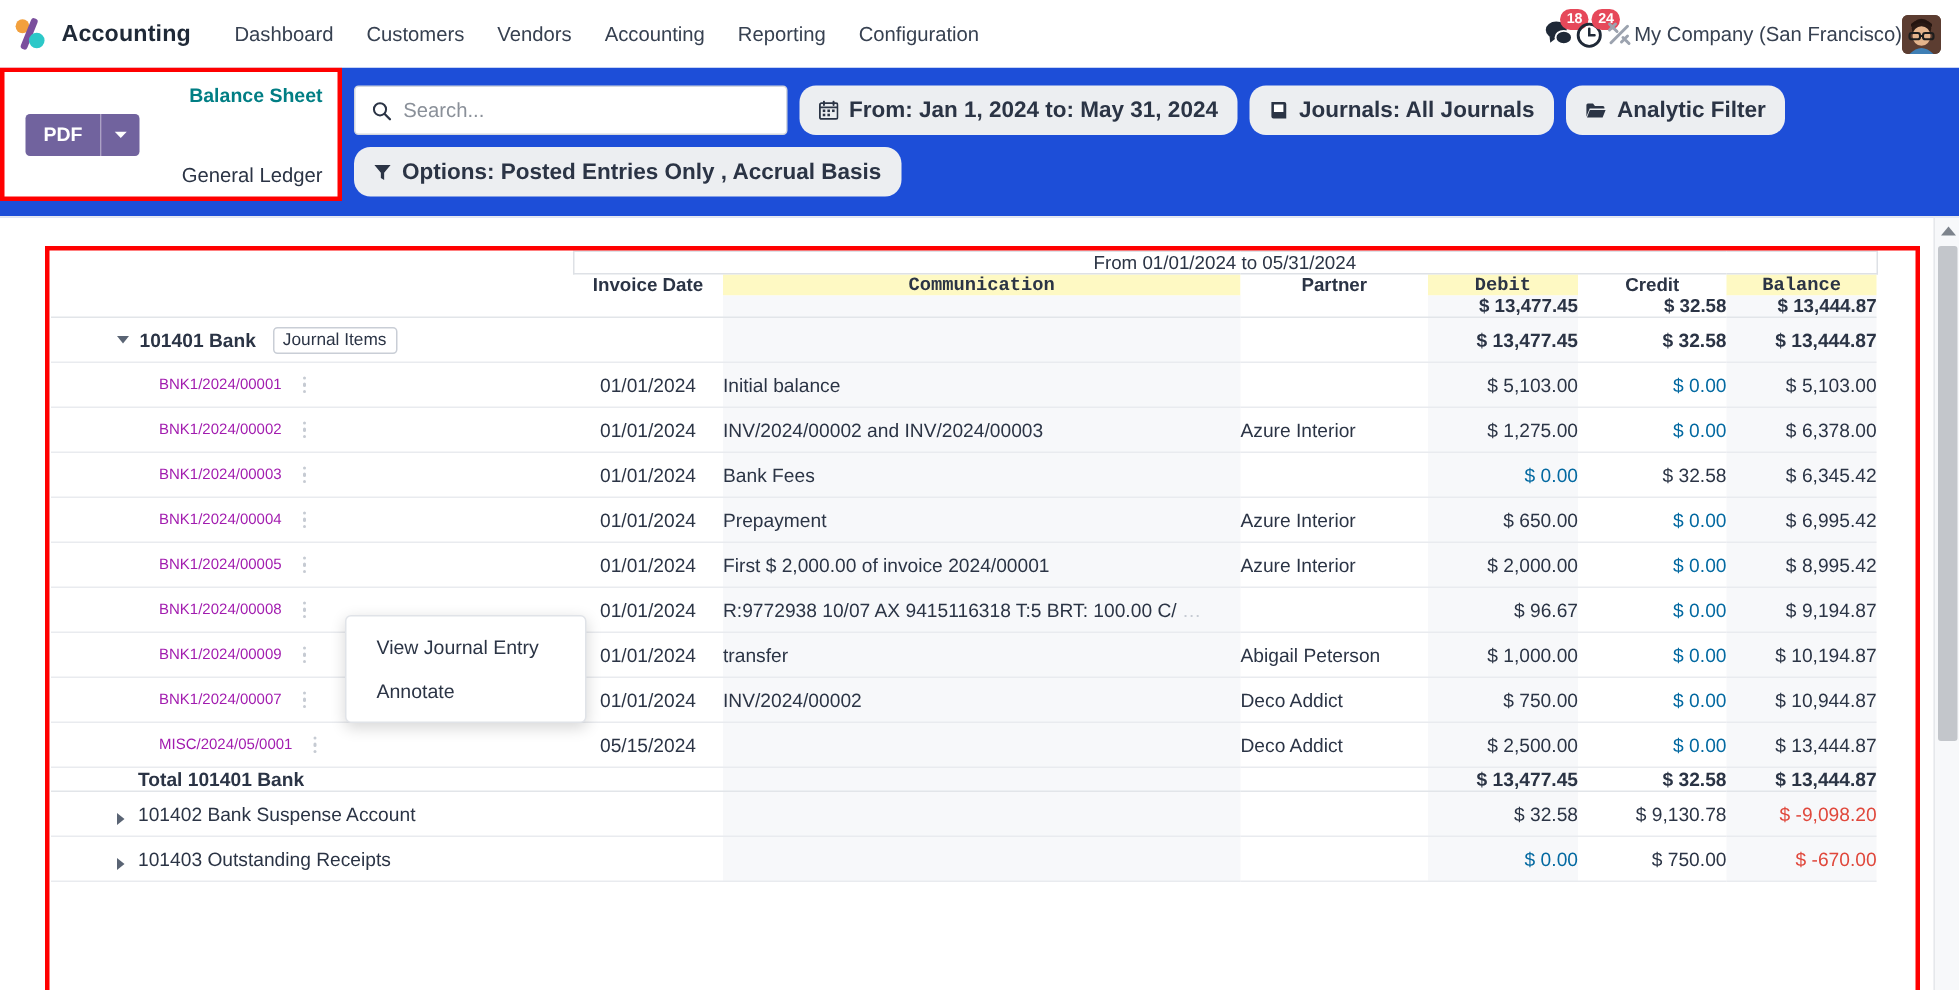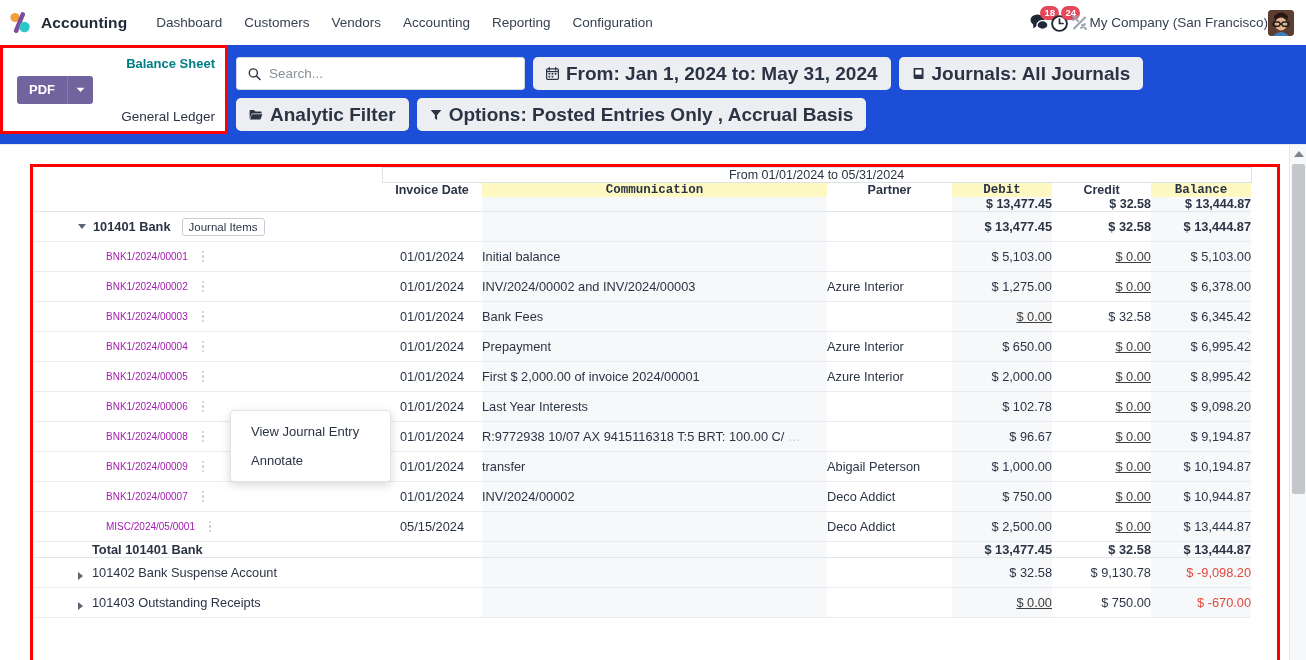--- a/index.html
+++ b/index.html
@@ -110,24 +110,24 @@
     padding: 0 11px;
   }
   .searchbox input {
     border: none; outline: none; font-size: 13.5px;
     font-family: "Liberation Sans", sans-serif;
     color: #374151; width: 100%; background: transparent;
   }
   .searchbox input::placeholder { color: #8a9099; }
   .chip {
     height: 33px;
-    background: #eceef1; border-radius: 5px;
+    background: #eceef1; border-radius: 11px;
     display: flex; align-items: center; gap: 7px;
     padding: 0 13px;
-    font-size: 19px; color: #2b3445; font-weight: 600;
+    font-size: 15px; color: #2b3445; font-weight: 600;
     cursor: pointer; white-space: nowrap;
   }
   .chip .gi { font-size: 12.5px; color: #2b3445; display:flex; align-items:center; }
 
   
   .report-area {
     position: relative;
     height: 528px;
     background: #fff;
     overflow: hidden;
@@ -208,21 +208,21 @@
   .line-name-cell { padding-left: 72px !important; }
   .line-name-inner { display: flex; align-items: center; gap: 0px; }
   .line-label { font-size: 10px; color: #a21caf; }
   .kebab {
     display: inline-flex; flex-direction: column; gap: 2px;
     margin-left: 10px; cursor: pointer; padding: 2px 4px;
   }
   .kebab i { width: 2.5px; height: 2.5px; background: #c6cbd3; border-radius: 50%; display: block; }
 
   td.num { text-align: right; font-variant-numeric: tabular-nums; }
-  td.zero { color: #404040; text-decoration: underline; }
+  td.zero { color: #0369a1; }
   td.neg  { color: #e0483c; }
   td.ctrtxt { text-align: center; }
 
   .total-row td {
     font-weight: 700; font-size: 12.8px; color: #2b3445;
     border-bottom: 1px solid #e2e5e9; border-top: 1px solid #e2e5e9;
     padding: 8px 10px;
   }
   .total-row td.shade { background: #f7f8fa; }
   .total-name { padding-left: 58px !important; }
@@ -547,38 +547,20 @@
             <td class="ctrtxt">01/01/2024</td>
             <td class="shade">First $ 2,000.00 of invoice 2024/00001</td>
             <td>Azure Interior</td>
             <td class="shade num">$ 2,000.00</td>
             <td class="num zero">$ 0.00</td>
             <td class="shade num">$ 8,995.42</td>
           </tr>
           <tr class="acct-row">
             <td class="line-name-cell">
               <div class="line-name-inner">
-                <span class="line-label">BNK1/2024/00006</span>
-                <span class="kebab">
-                  <i></i>
-                  <i></i>
-                  <i></i>
-                </span>
-              </div>
-            </td>
-            <td class="ctrtxt">01/01/2024</td>
-            <td class="shade">Last Year Interests</td>
-            <td></td>
-            <td class="shade num">$ 102.78</td>
-            <td class="num zero">$ 0.00</td>
-            <td class="shade num">$ 9,098.20</td>
-          </tr>
-          <tr class="acct-row">
-            <td class="line-name-cell">
-              <div class="line-name-inner">
                 <span class="line-label">BNK1/2024/00008</span>
                 <span class="kebab">
                   <i></i>
                   <i></i>
                   <i></i>
                 </span>
               </div>
             </td>
             <td class="ctrtxt">01/01/2024</td>
             <td class="shade">R:9772938 10/07 AX 9415116318 T:5 BRT: 100.00 C/<span style="color: rgb(198, 203, 211);"> …</span></td>

